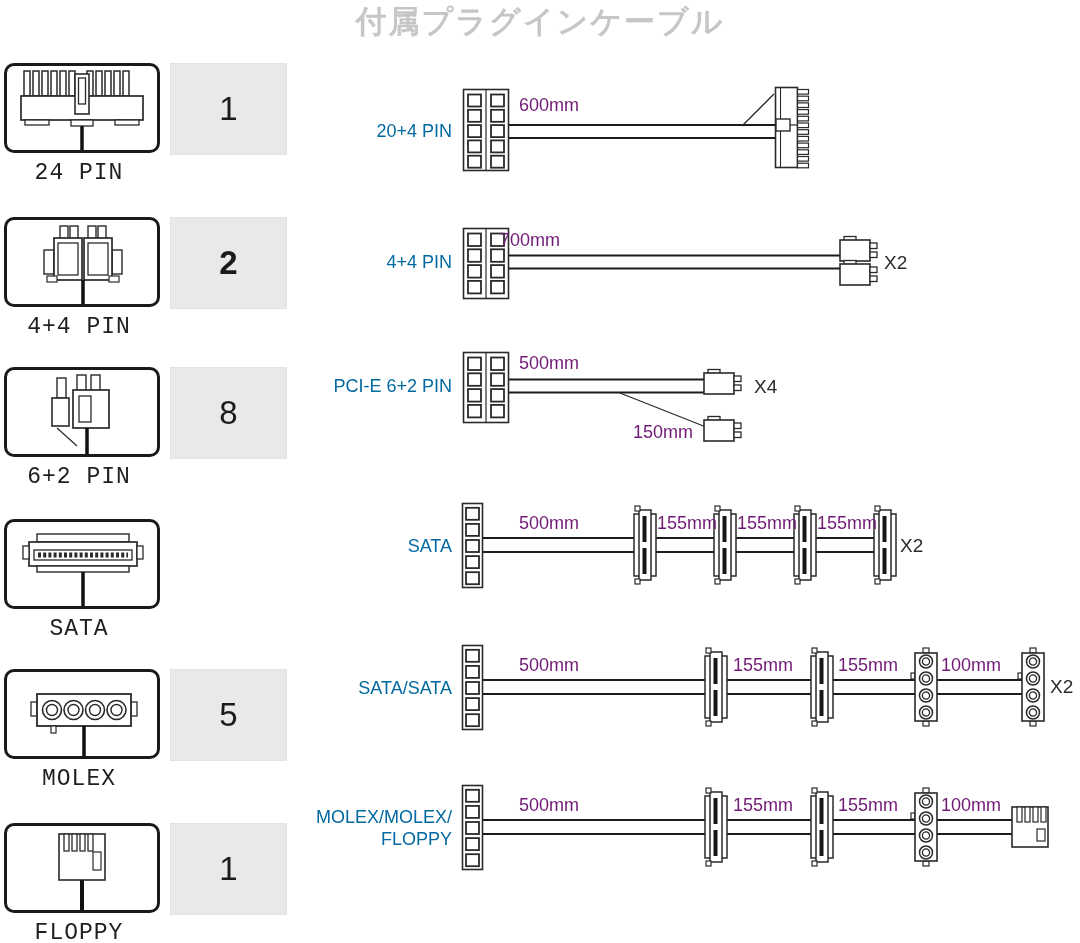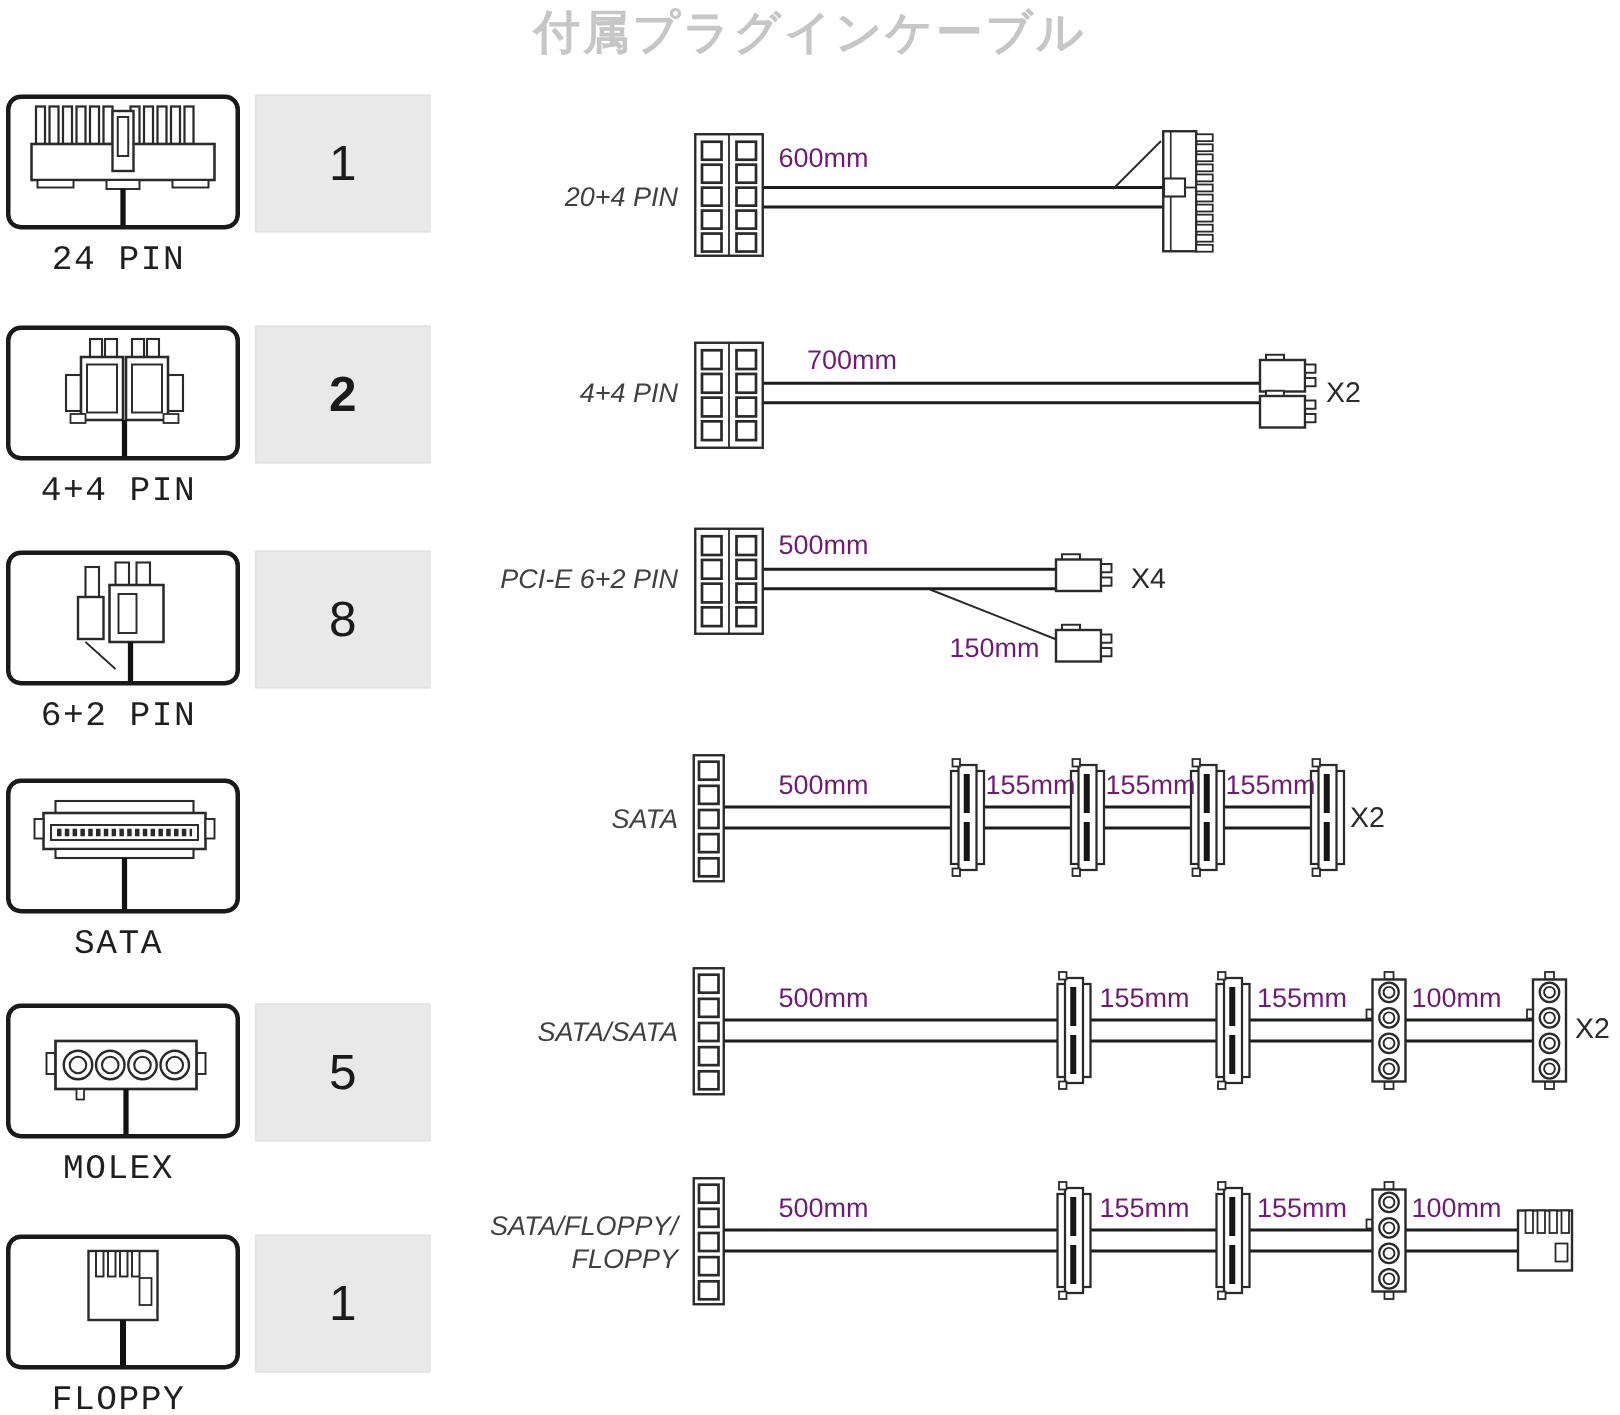--- a/index.html
+++ b/index.html
@@ -9,22 +9,22 @@
               font-size:31px;letter-spacing:2px;color:#c6c6c6;font-weight:bold;}
   .conn-box{position:absolute;left:4px;width:150px;height:84px;border:3px solid #1a1a1a;
             border-radius:10px;background:#fff;}
   .conn-box svg{position:absolute;left:0;top:0;}
   .qty-box{position:absolute;left:170px;width:115px;height:90px;background:#e9e9e9;
            border:1px solid #e2e2e2;display:flex;align-items:center;justify-content:center;
            font-size:33px;color:#1a1a1a;}
   .qty-bold{font-weight:bold;}
   .conn-label{position:absolute;left:4px;width:150px;text-align:center;font-size:23px;
               letter-spacing:1px;color:#1f1f1f;font-family:Liberation Mono, monospace;}
-  .cable-label{position:absolute;right:628px;text-align:right;font-size:18px;color:#404040;
-               white-space:nowrap;line-height:22px;font-style:italic;}
+  .cable-label{position:absolute;right:628px;text-align:right;font-size:18px;color:#0369a1;
+               white-space:nowrap;line-height:22px;}
   .mm{position:absolute;font-size:18px;color:#701a75;white-space:nowrap;}
   .mult{position:absolute;font-size:19px;color:#2b2b2b;white-space:nowrap;}
   .row-art{position:absolute;}
 </style>
 </head>
 <body>
 
 <div id="canvas">
 
   <svg width="0" height="0" style="position:absolute">
@@ -268,21 +268,21 @@
   <span class="mm" style="left:519px;top:95px">600mm</span>
 
   <span class="cable-label" style="top:251px">4+4 PIN</span>
   <svg class="row-art" style="left:458px;top:222px" width="465" height="85">
     <use href="#g-srcgrid4" x="5" y="6"></use>
     <line x1="51" y1="33.5" x2="382" y2="33.5" stroke="#1c1c1c" stroke-width="2"></line>
     <line x1="51" y1="46.5" x2="382" y2="46.5" stroke="#1c1c1c" stroke-width="2"></line>
     <use href="#g-plug" x="382" y="18"></use>
     <use href="#g-plug" x="382" y="42"></use>
   </svg>
-  <span class="mm" style="left:538px;top:230px">700mm</span>
+  <span class="mm" style="left:500px;top:230px">700mm</span>
   <span class="mult" style="left:884px;top:252px">X2</span>
 
   <span class="cable-label" style="top:375px">PCI-E 6+2 PIN</span>
   <svg class="row-art" style="left:458px;top:346px" width="370" height="115">
     <use href="#g-srcgrid4" x="5" y="6"></use>
     <line x1="51" y1="33.5" x2="247" y2="33.5" stroke="#1c1c1c" stroke-width="2"></line>
     <line x1="51" y1="46.5" x2="247" y2="46.5" stroke="#1c1c1c" stroke-width="2"></line>
     <line x1="162" y1="47" x2="248" y2="81" stroke="#2a2a2a" stroke-width="1.3"></line>
     <use href="#g-plug" x="246" y="27"></use>
     <use href="#g-plug" x="246" y="74"></use>
@@ -317,21 +317,21 @@
     <use href="#g-molex" x="468" y="47"></use>
     <use href="#g-molex" x="575" y="47"></use>
   </svg>
   <span class="mm" style="left:519px;top:655px">500mm</span>
   <span class="mm" style="left:733px;top:655px">155mm</span>
   <span class="mm" style="left:838px;top:655px">155mm</span>
   <span class="mm" style="left:941px;top:655px">100mm</span>
   <span class="mult" style="left:1050px;top:676px">X2</span>
 
   <div class="cable-label" style="top:806px">
-    <div>SATA/FLOPPY/</div>
+    <div>MOLEX/MOLEX/</div>
     <div>FLOPPY</div>
   </div>
   <svg class="row-art" style="left:458px;top:780px" width="622" height="95">
     <use href="#g-srccol5" x="4" y="5"></use>
     <line x1="25" y1="40" x2="555" y2="40" stroke="#1c1c1c" stroke-width="2"></line>
     <line x1="25" y1="54" x2="555" y2="54" stroke="#1c1c1c" stroke-width="2"></line>
     <use href="#g-sataclip" x="258" y="47"></use>
     <use href="#g-sataclip" x="364" y="47"></use>
     <use href="#g-molex" x="468" y="47"></use>
     <use href="#g-floppy" x="554" y="27"></use>

